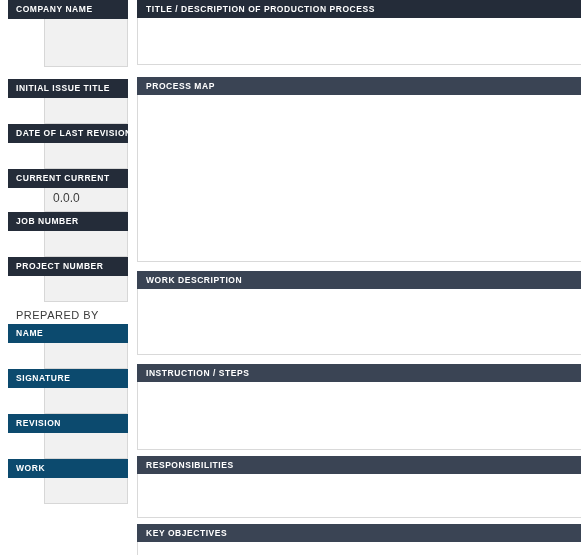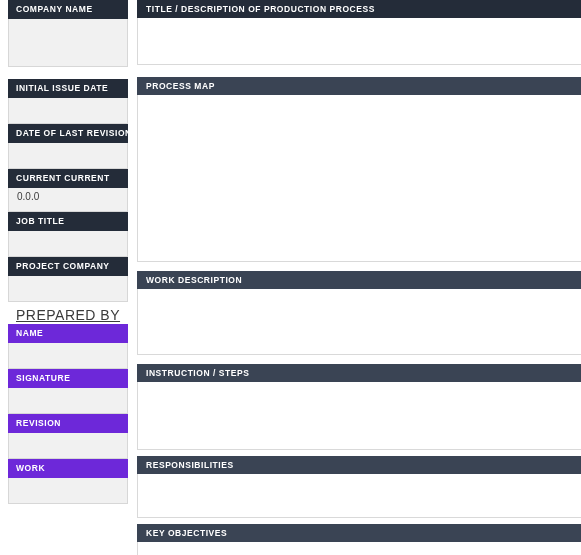--- a/index.html
+++ b/index.html
@@ -46,21 +46,21 @@
     padding: 0 0 0 8px;
     color: #ffffff;
     font-size: 8.5px;
     font-weight: bold;
     letter-spacing: 0.55px;
     white-space: nowrap;
     overflow: hidden;
     box-sizing: border-box;
   }
   .bar.dark  { background: #242c39; }
-  .bar.slate { background: #6d28d9; }
+  .bar.slate { background: #0c4a6e; }
 
   .bar-right {
     height: 18px;
     line-height: 18px;
     padding: 0 0 0 9px;
     color: #ffffff;
     font-size: 8.5px;
     font-weight: bold;
     letter-spacing: 0.55px;
     white-space: nowrap;
@@ -69,24 +69,25 @@
   }
   .bar-right.dark  { background: #242c39; }
   .bar-right.slate { background: #3a4454; }
 
   
   .cell {
     background: #f1f1f1;
     border: 1px solid #d7d7d7;
     border-top: none;
     box-sizing: border-box;
-    font-size: 10px;
+    font-size: 12px;
     color: #3c3c3c;
     padding: 3px 0 0 8px;
     overflow: hidden;
+    margin-left: 36px;
   }
   .cell.h-sm  { height: 24px; }
   .cell.h-md  { height: 26px; }
   .cell.h-lg  { height: 48px; }
 
   
   .cell-w {
     background: #ffffff;
     border: 1px solid #d9d9d9;
     border-top: none;
@@ -95,67 +96,66 @@
     color: #3c3c3c;
     padding: 3px 0 0 9px;
     overflow: hidden;
   }
 
   .spacer-6  { height: 6px; }
   .spacer-9  { height: 9px; }
   .spacer-12 { height: 12px; }
 
   .plain-label {
-    font-size: 14px;
+    font-size: 11px;
     color: #3b3b3b;
     letter-spacing: 0.5px;
     line-height: 14px;
     height: 16px;
     padding-left: 8px;
     white-space: nowrap;
-    text-decoration: underline;
   }
 </style>
 </head>
 <body>
 
 <div class="sheet">
 
   <div class="col-left">
 
     <div class="block">
       <div class="bar dark">COMPANY NAME</div>
       <div class="cell h-lg"></div>
     </div>
 
     <div class="spacer-12"></div>
 
 
     <div class="block">
-      <div class="bar dark">INITIAL ISSUE DATE</div>
+      <div class="bar dark">INITIAL ISSUE TITLE</div>
       <div class="cell h-md"></div>
     </div>
 
     <div class="block">
       <div class="bar dark">DATE OF LAST REVISION</div>
       <div class="cell h-md"></div>
     </div>
 
     <div class="block">
       <div class="bar dark">CURRENT CURRENT</div>
       <div class="cell h-sm">0.0.0</div>
     </div>
 
     <div class="block">
-      <div class="bar dark">JOB TITLE</div>
-      <div class="cell h-md"></div>
-    </div>
-
-    <div class="block">
-      <div class="bar dark">PROJECT COMPANY</div>
+      <div class="bar dark">JOB NUMBER</div>
+      <div class="cell h-md"></div>
+    </div>
+
+    <div class="block">
+      <div class="bar dark">PROJECT NUMBER</div>
       <div class="cell h-md"></div>
     </div>
 
     <div class="spacer-6"></div>
 
     <div class="plain-label">PREPARED BY</div>
 
     <div class="block">
       <div class="bar slate">NAME</div>
       <div class="cell h-md"></div>

